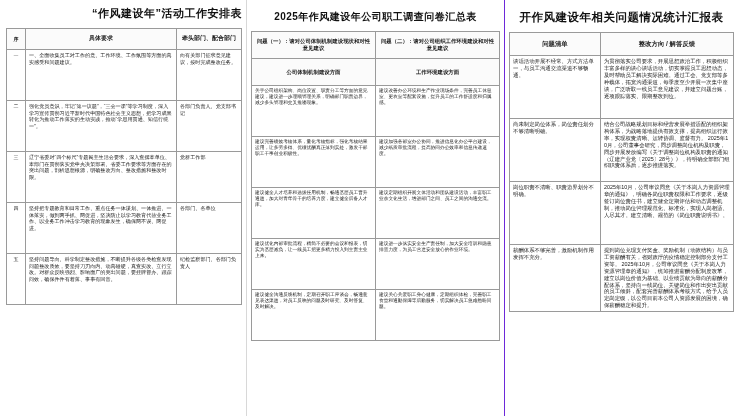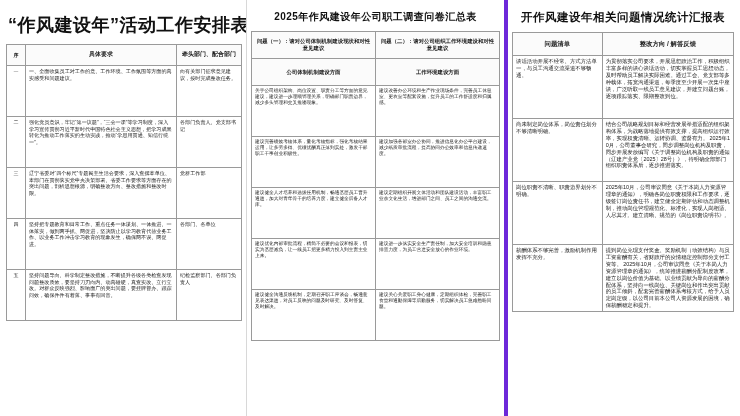--- a/index.html
+++ b/index.html
@@ -44,37 +44,37 @@
     overflow:hidden;
   }
   th{
     text-align:center;
     font-weight:bold;
     background:#fbfbfb;
     vertical-align:middle;
   }
   
   .p1{width:246px;padding:6px 4px 0 6px;}
-  .p1 .ptitle{font-size:18px;margin:7px 0 7px 2px;text-align:left;}
+  .p1 .ptitle{font-size:11px;margin:0 0 7px 2px;text-align:right;}
   .p1 table{font-size:5.1px;}
   .p1 th{font-size:6px;height:16px;}
   .p1 td{height:46px;}
   .p1 .c-idx{width:12px;text-align:center;font-size:5px;}
   .p1 .c-req{width:auto;}
   .p1 .c-note{width:58px;}
   
   .p2{width:258px;padding:6px 4px 0 4px;border-left:1px solid #d8d8d8;}
   .p2 .ptitle{font-size:10px;margin:4px 0 7px 0;}
   .p2 table{font-size:4.7px;}
   .p2 th{font-size:5.4px;height:22px;}
   .p2 td{height:46px;}
   .p2 .c-a{width:50%;}
   .p2 .c-b{width:50%;}
   
-  .p3{width:236px;padding:6px 6px 0 4px;border-left:4px solid #6d28d9;}
+  .p3{width:236px;padding:6px 6px 0 4px;border-left:1px solid #6d28d9;}
   .p3 .ptitle{font-size:11.5px;margin:4px 0 7px 0;}
   .p3 table{font-size:5.4px;}
   .p3 th{font-size:6.4px;height:18px;}
   .p3 td{height:58px;}
   .p3 .c-q{width:40%;}
   .p3 .c-f{width:60%;}
   .tiny{font-size:4.4px;line-height:1.25;}
 </style>
 </head>
 <body>

